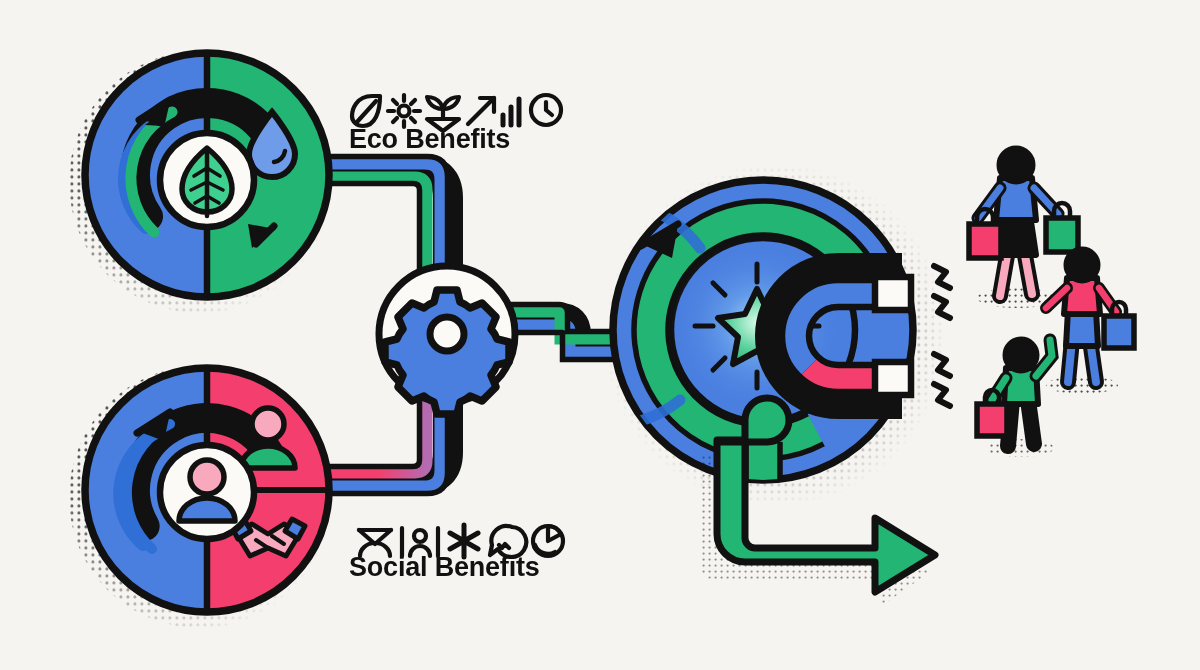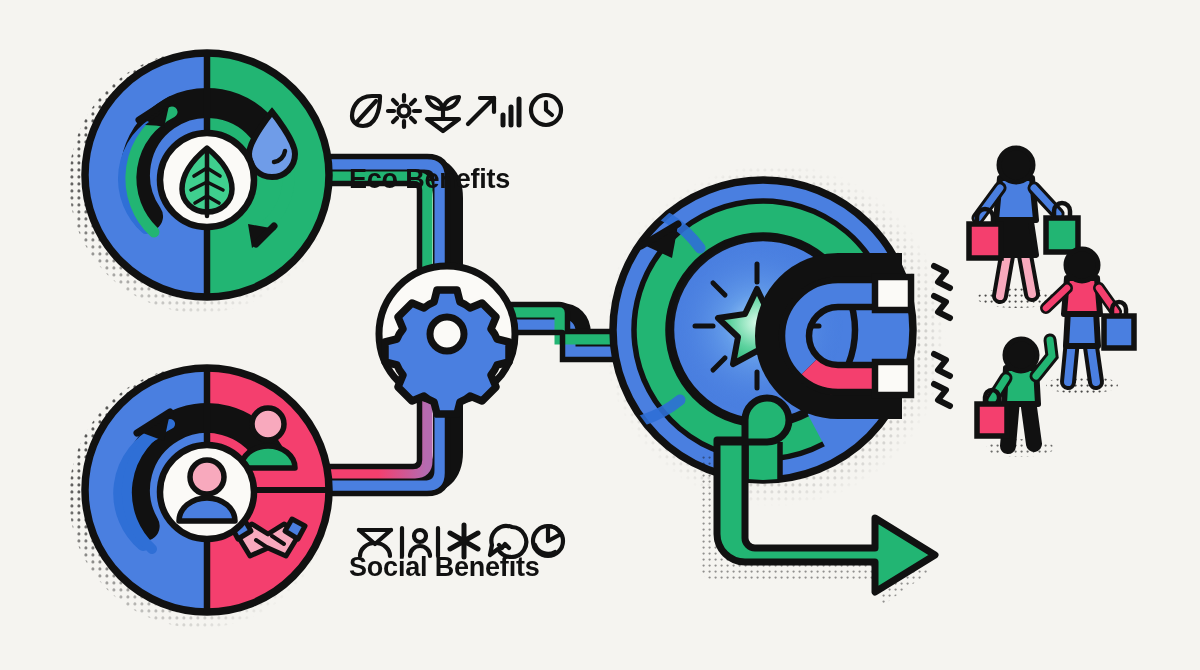--- a/index.html
+++ b/index.html
@@ -27,21 +27,21 @@
   }
   .lbl {
     position: absolute;
     font-family: "Liberation Sans", sans-serif;
     font-weight: 700;
     color: #111111;
     letter-spacing: -0.2px;
     white-space: nowrap;
     font-size: 27px;
   }
-  #eco-label { left: 349px; top: 124px; margin-top: 40px; }
+  #eco-label { left: 349px; top: 124px; }
   #social-label { left: 349px; top: 552px; text-align: right; }
 </style>
 </head>
 <body>
 
 <div id="stage">
 
   <svg id="scene" viewBox="0 0 1200 670">
     <defs>
       <pattern id="halftone" width="7" height="7" patternUnits="userSpaceOnUse">

